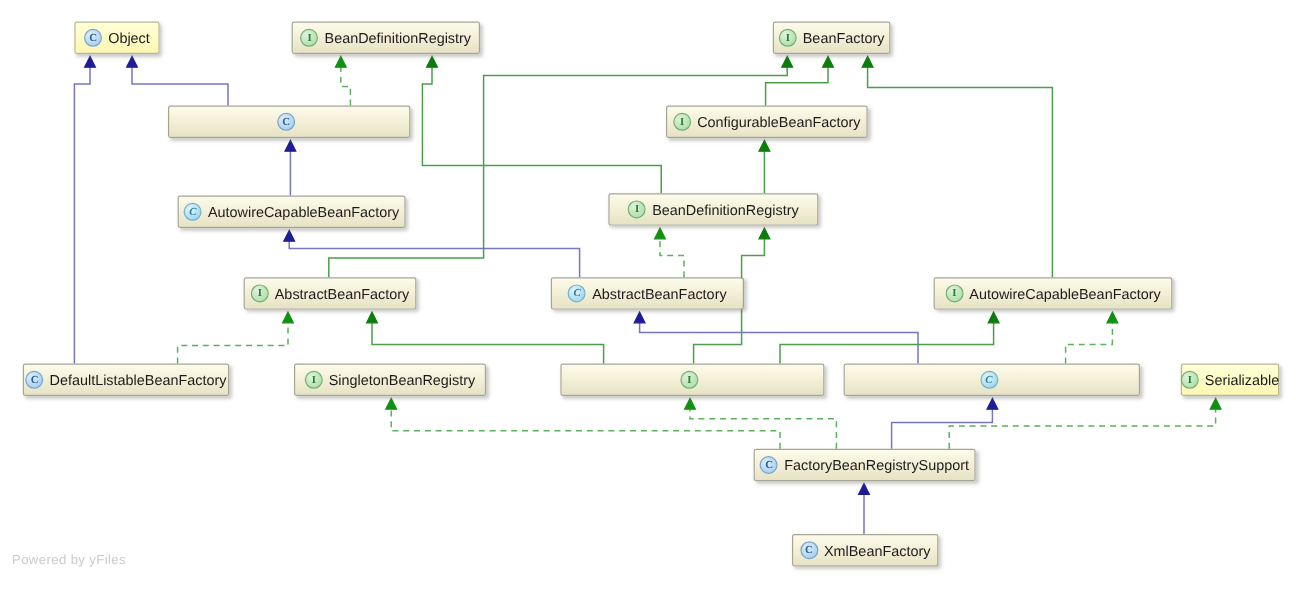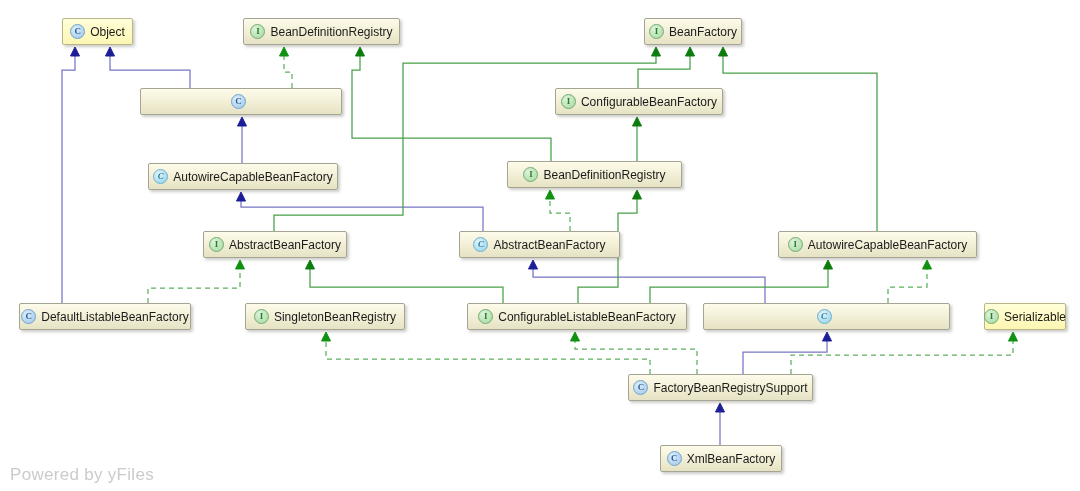--- a/index.html
+++ b/index.html
@@ -28,22 +28,22 @@
   .nicon{
     width:13px;height:13px;border-radius:50%;
     display:inline-flex;align-items:center;justify-content:center;
     font-family:"Liberation Serif",serif;font-size:9px;font-weight:bold;
     margin-right:5px;flex:0 0 auto;line-height:1;
   }
   .nicon.class{background:radial-gradient(circle at 35% 30%,#ddeefb,#9cc7ea);border:1px solid #74a3cc;color:#2d5f94;}
   .nicon.abstract-class{background:radial-gradient(circle at 35% 30%,#e4f4fa,#8fd0ea);border:1px solid #6bb2cf;color:#1f7d9e;font-style:italic;}
   .nicon.interface{background:radial-gradient(circle at 35% 30%,#dff2dc,#a3d9a0);border:1px solid #71ad6e;color:#2a7d2a;}
   #watermark{
-    position:absolute;left:10px;bottom:6px;
-    font-size:17px;color:#cbcbcb;letter-spacing:0.3px;
+    position:absolute;left:10px;bottom:18px;
+    font-size:11px;color:#cbcbcb;letter-spacing:0.3px;
   }
 </style>
 </head>
 <body>
 
 <div id="canvas">
   <svg id="edge-layer" xmlns="http://www.w3.org/2000/svg" viewBox="0 0 1080 491">
       <g>
         <path d="M 62 303 L 62 70 L 75 70 L 75 55" fill="none" stroke="#7576c4" stroke-width="1.25"></path>
         <polygon points="75,47 70.5,56 79.5,56" fill="#1d1d96" stroke="#1d1d96" stroke-width="1"></polygon>
@@ -176,21 +176,20 @@
       <div class="node" style="left: 19px; top: 303px; width: 172px; height: 27px;">
         <span class="nicon class">C</span>
         <span>DefaultListableBeanFactory</span>
       </div>
       <div class="node" style="left: 245px; top: 303px; width: 160px; height: 27px;">
         <span class="nicon interface">I</span>
         <span>SingletonBeanRegistry</span>
       </div>
       <div class="node" style="left: 467px; top: 303px; width: 220px; height: 27px;">
         <span class="nicon interface">I</span>
-        <span>ConfigurableListableBeanFactory</span>
       </div>
       <div class="node" style="left: 703px; top: 303px; width: 247px; height: 27px;">
         <span class="nicon abstract-class">C</span>
       </div>
       <div class="node external" style="left: 984px; top: 303px; width: 82px; height: 27px;">
         <span class="nicon interface">I</span>
         <span>Serializable</span>
       </div>
       <div class="node" style="left: 628px; top: 374px; width: 185px; height: 27px;">
         <span class="nicon class">C</span>

